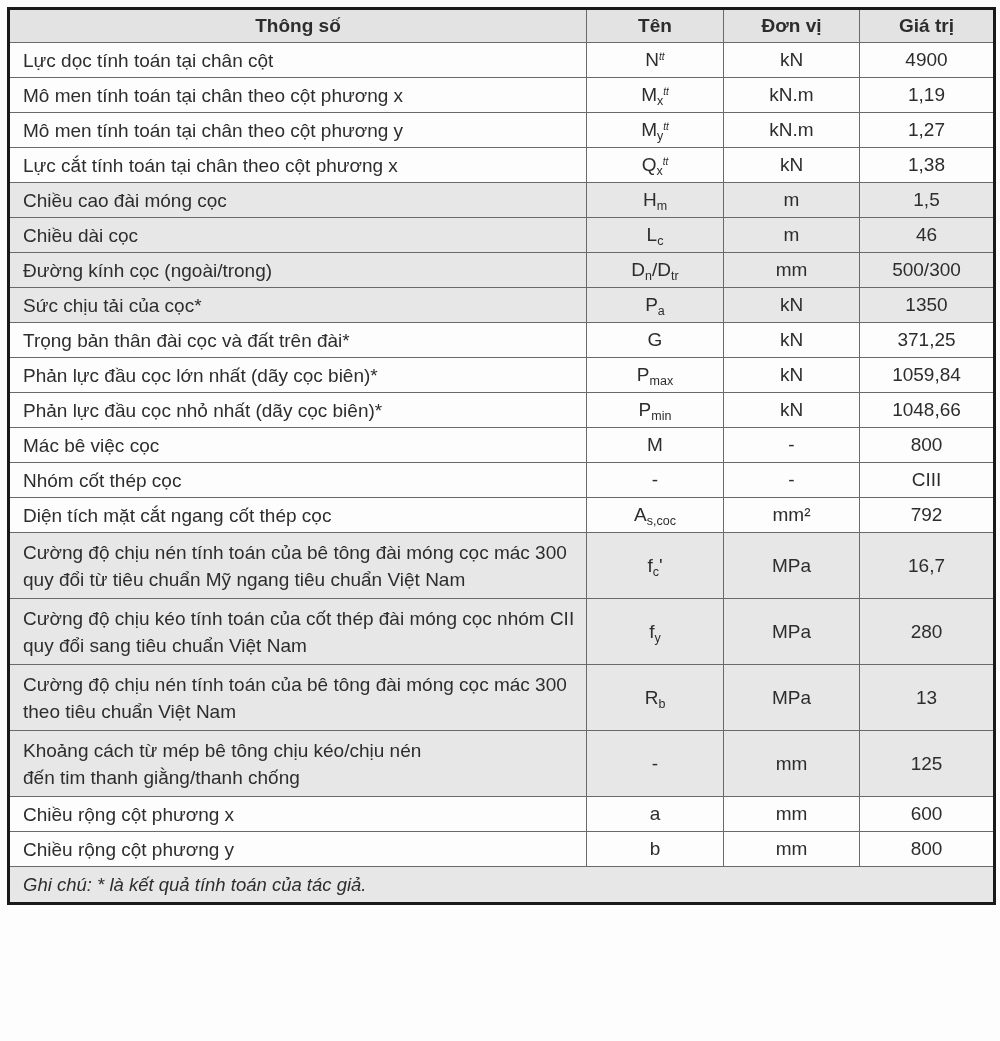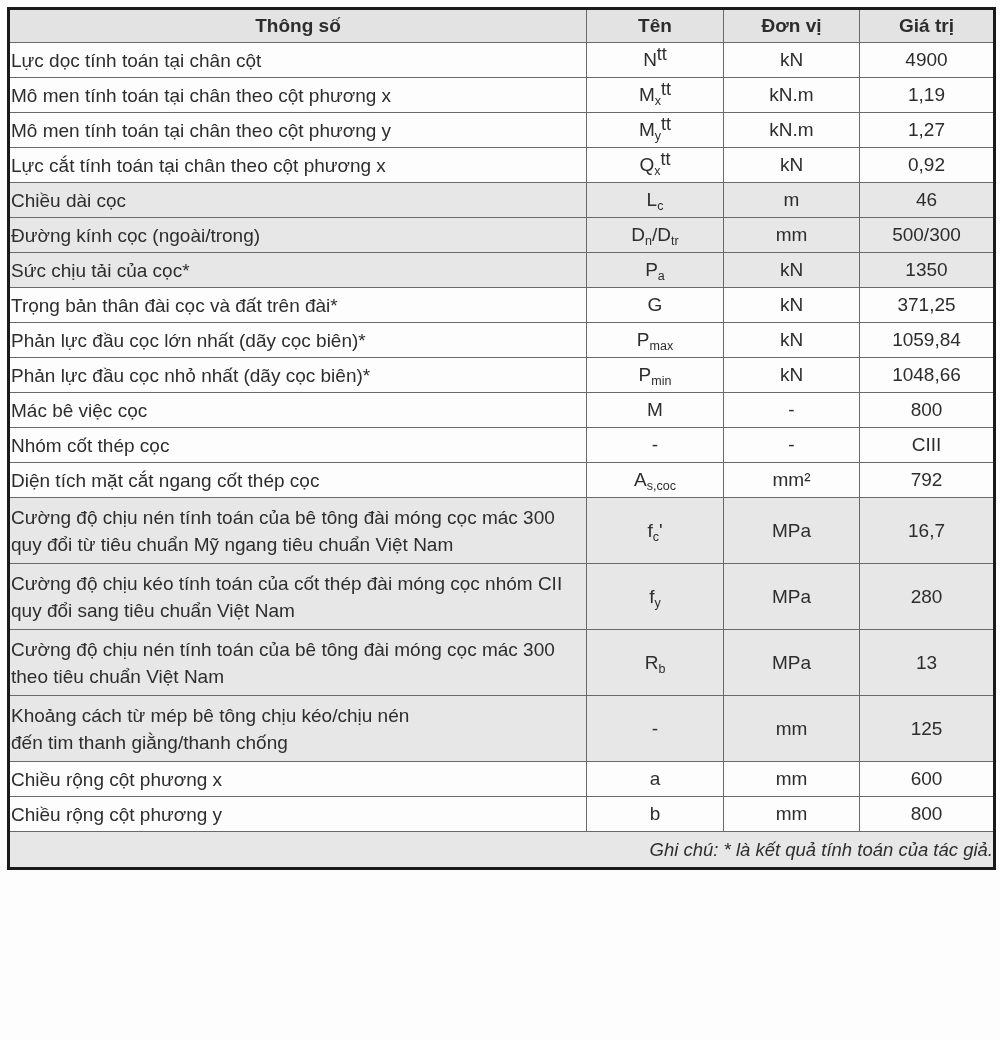--- a/index.html
+++ b/index.html
@@ -34,28 +34,28 @@
   thead th{
     background:var(--header-bg);
     font-weight:bold;
     height:32px;
   }
   tr.h1{height:35px;}
   tr.h2{height:66px;}
   tr.shaded td{background:var(--shaded);}
   td.param{
     text-align:left;
-    padding:2px 10px 2px 1px;
+    padding:2px 10px 2px 13px;
     line-height:27px;
   }
   sub{font-size:12.5px;vertical-align:-4px;line-height:0;}
-  sup{font-size:18px;vertical-align:6px;line-height:0;}
+  sup{font-size:10px;vertical-align:6px;line-height:0;font-style:italic;}
   tfoot td{
     background:var(--shaded);
-    text-align:right;
+    text-align:left;
     font-style:italic;
     font-size:18.5px;
     height:35px;
     padding-left:13px;
   }
 </style>
 </head>
 <body>
 
 <div class="page">
@@ -98,21 +98,29 @@
     <td><span>M</span><sub>y</sub><sup>tt</sup></td>
     <td>kN.m</td>
     <td>1,27</td>
   </tr>
         <tr class="h1">
     <td class="param">
             <div>Lực cắt tính toán tại chân theo cột phương x</div>
           </td>
     <td><span>Q</span><sub>x</sub><sup>tt</sup></td>
     <td>kN</td>
-    <td>0,92</td>
+    <td>1,38</td>
+  </tr>
+        <tr class="h1 shaded">
+    <td class="param">
+            <div>Chiều cao đài móng cọc</div>
+          </td>
+    <td><span>H</span><sub>m</sub></td>
+    <td>m</td>
+    <td>1,5</td>
   </tr>
         <tr class="h1 shaded">
     <td class="param">
             <div>Chiều dài cọc</div>
           </td>
     <td><span>L</span><sub>c</sub></td>
     <td>m</td>
     <td>46</td>
   </tr>
         <tr class="h1 shaded">

